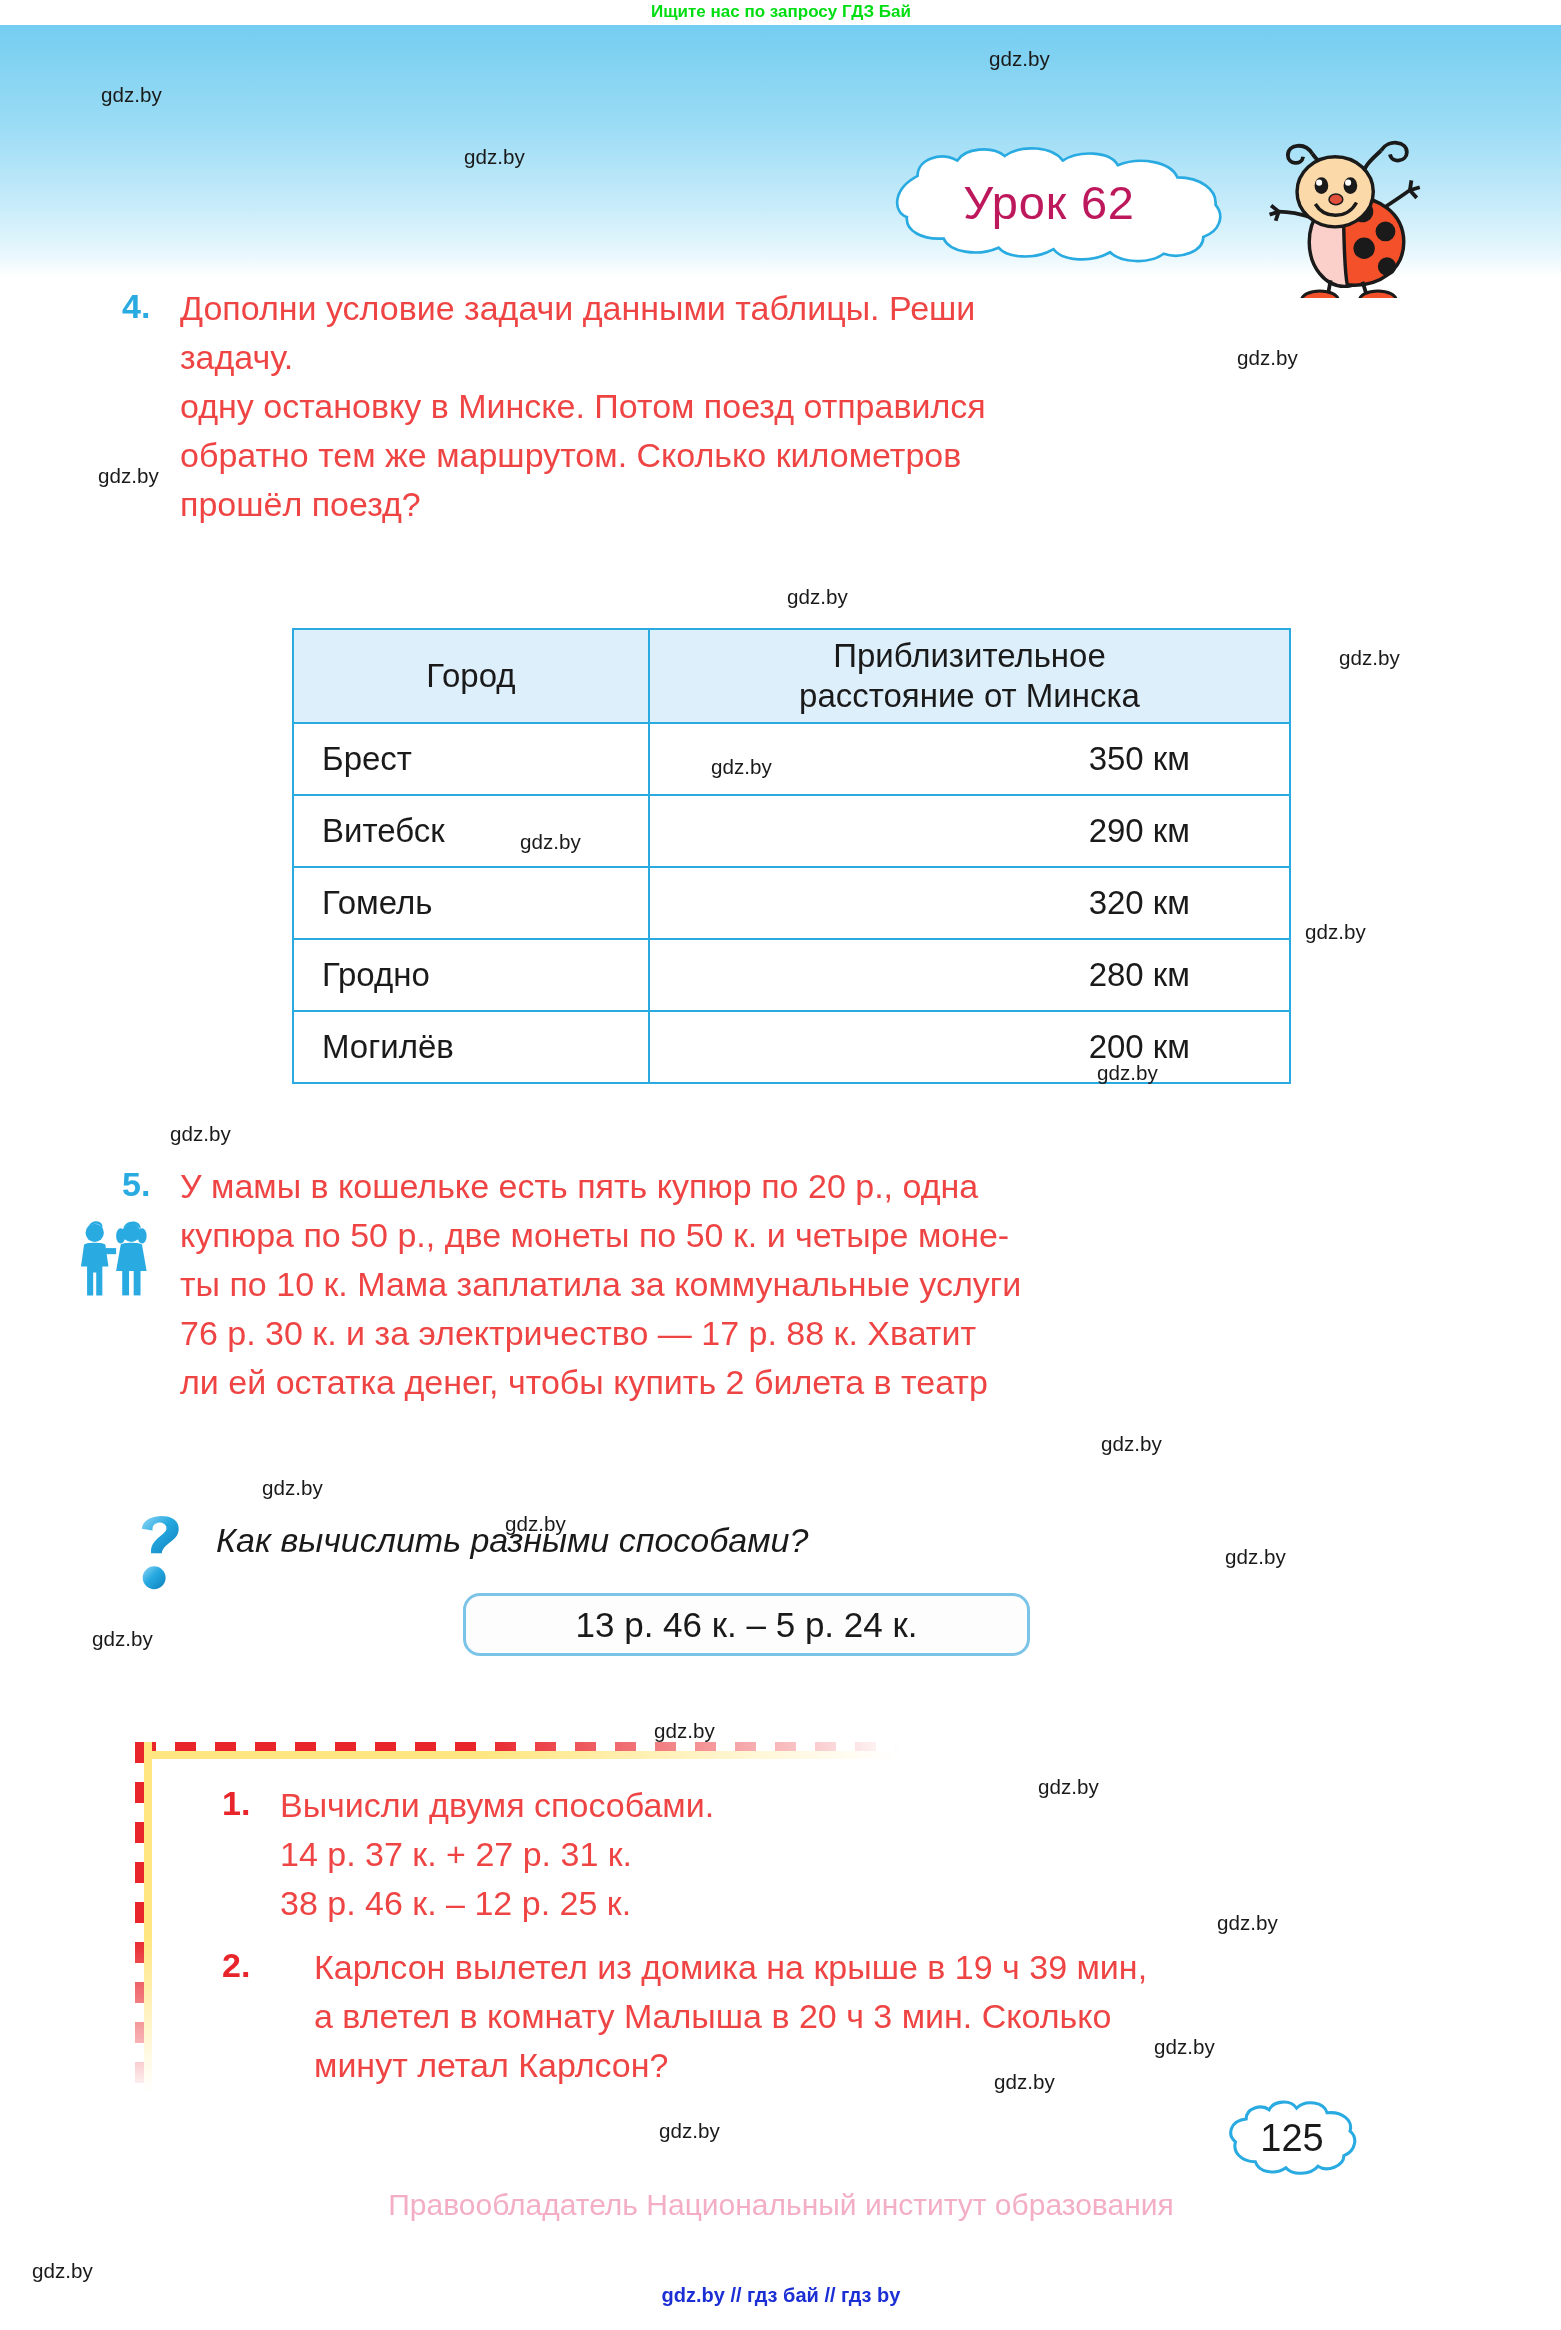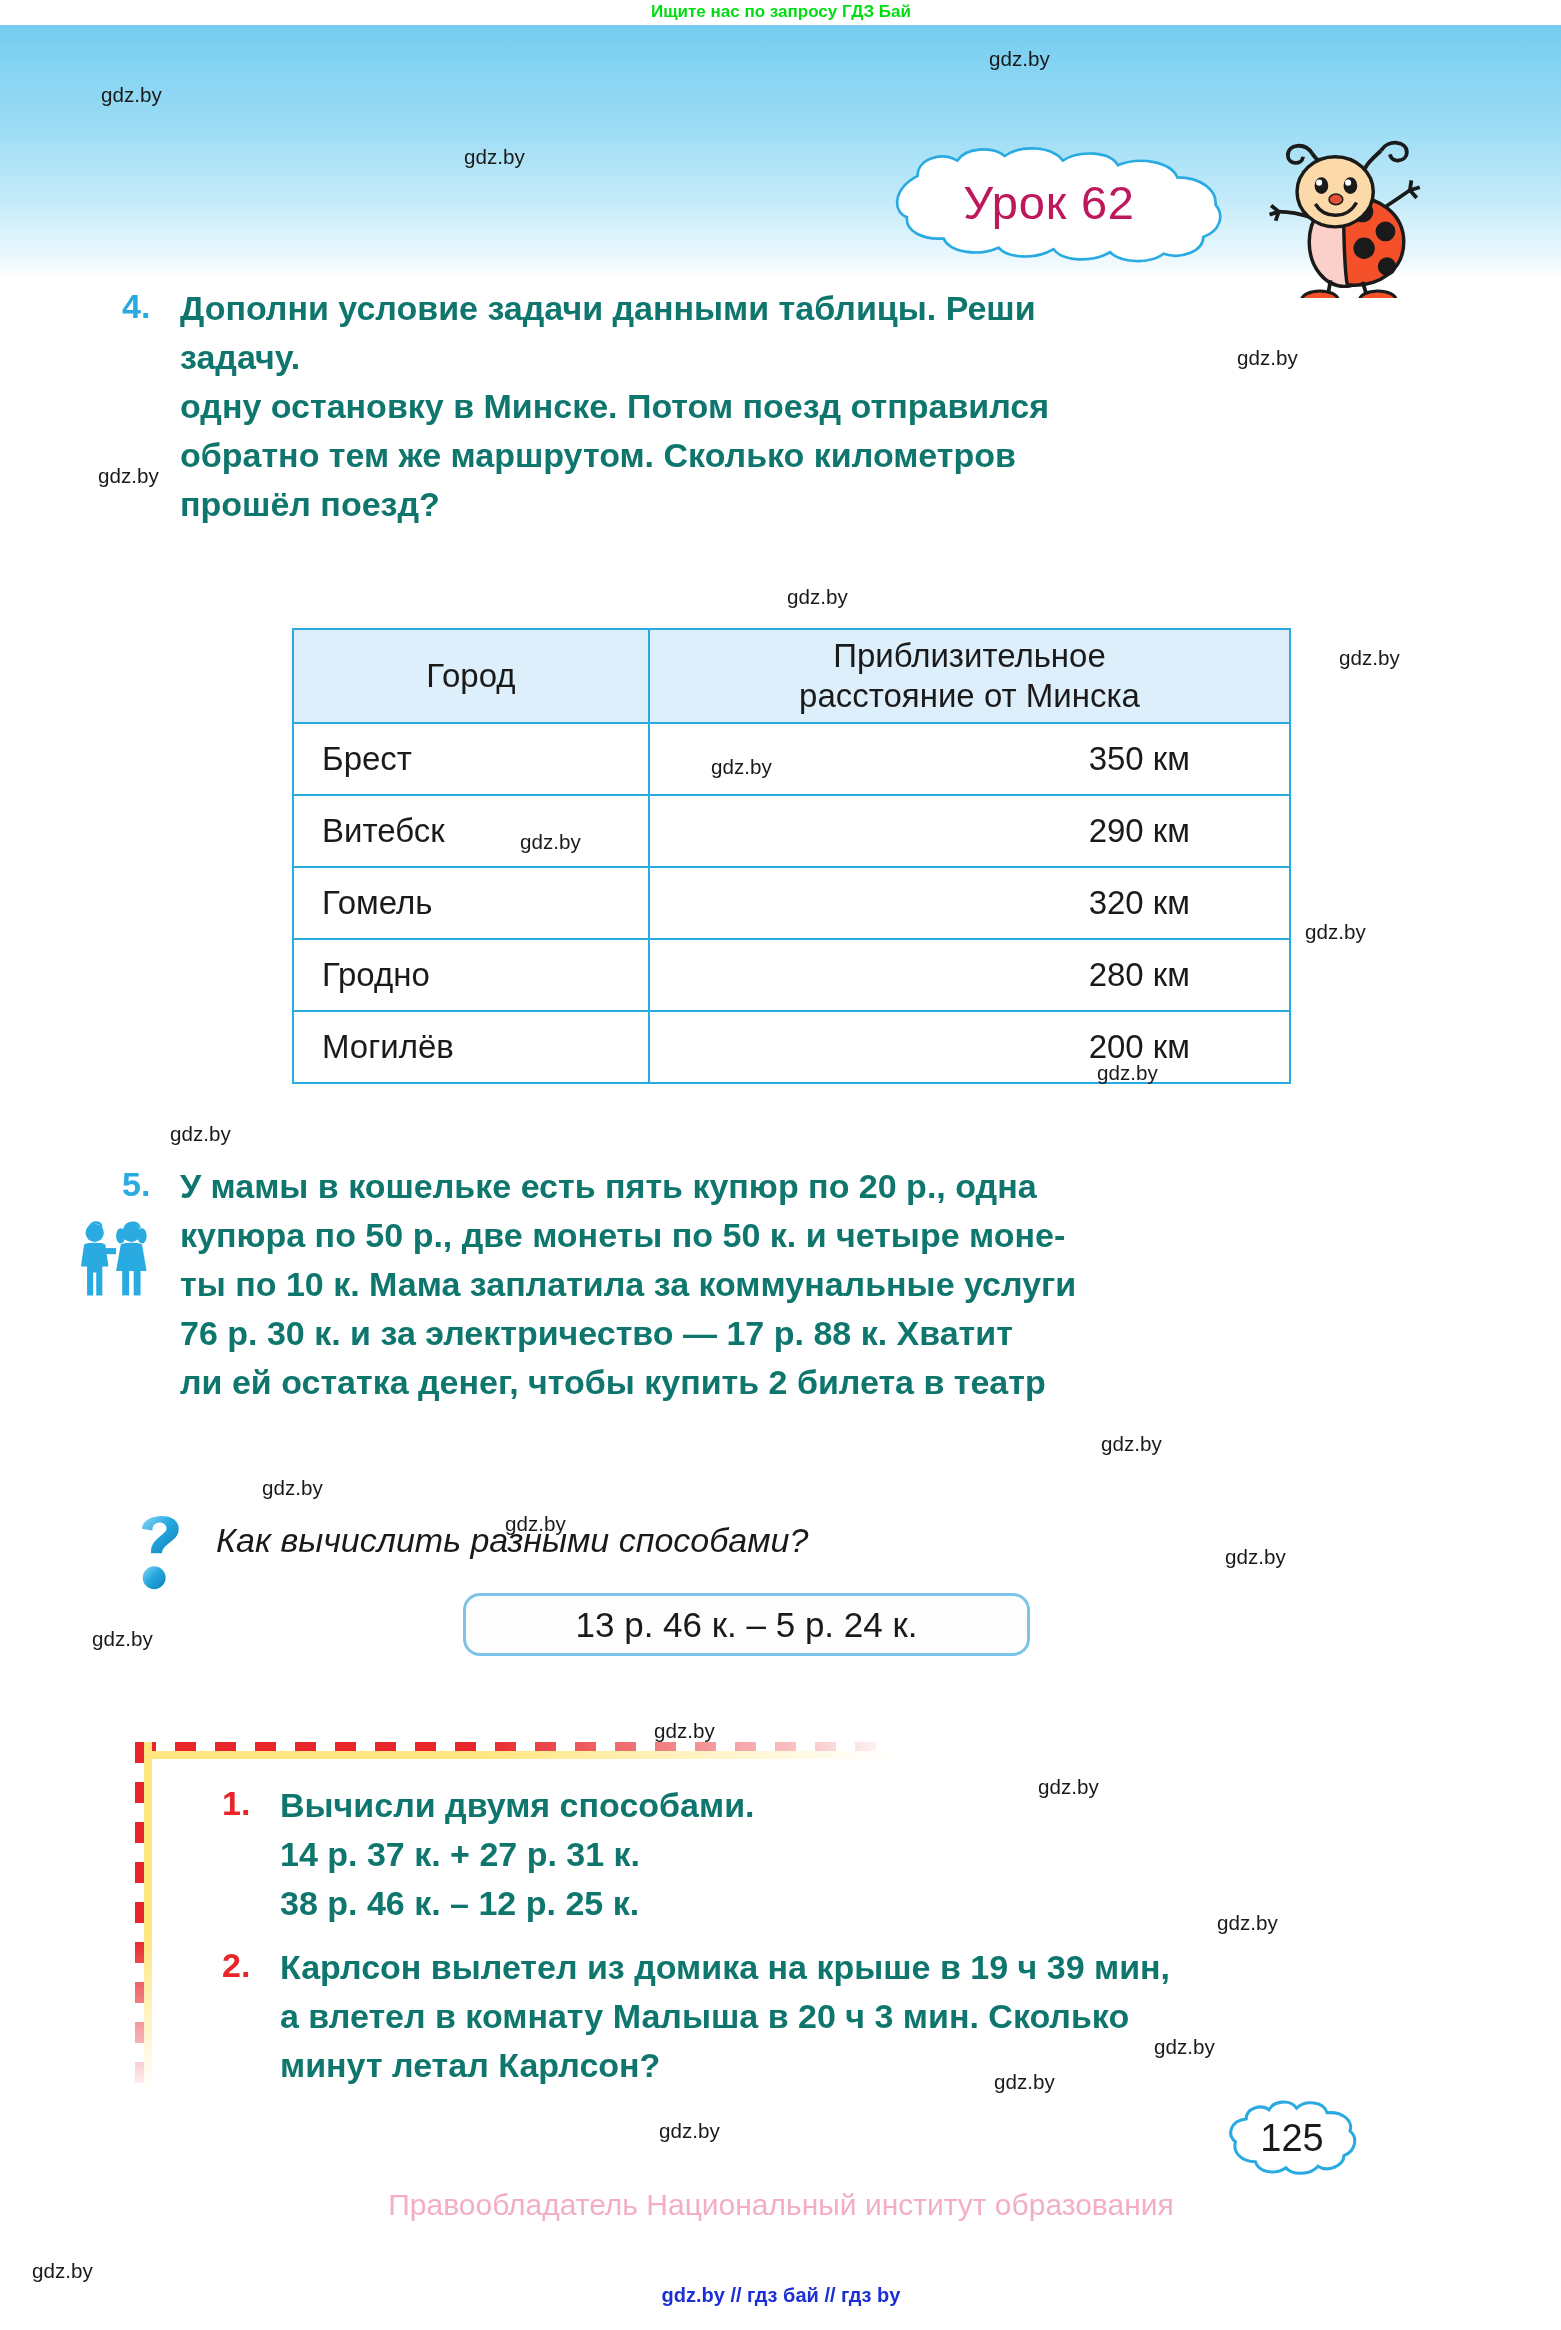--- a/index.html
+++ b/index.html
@@ -89,23 +89,22 @@
     flex: 0 0 58px;
     font-size: 34px;
     font-weight: bold;
     color: #29abe2;
     text-align: left;
     padding-top: 3.1px;
   }
   .ex-num.red { color: #e8252b; }
   .ex-body {
     font-size: 34px;
-    color: #0f766e;
+    color: #ef4444;
     line-height: 1.44;
-    font-weight: bold;
   }
   .ex-body p { margin: 0; }
 
   
   #ex4 { left: 122px; top: 284px; width: 1300px; }
   #ex4 .ex-body { width: 1193px; }
 
   
   #dist-table {
     position: absolute;
@@ -231,21 +230,21 @@
     width: 7.6px;
     height: 352px;
     background: #ffe680;
     -webkit-mask-image: linear-gradient(to bottom, #000 0%, #000 55%, rgba(0,0,0,0.2) 90%, rgba(0,0,0,0) 100%);
     mask-image: linear-gradient(to bottom, #000 0%, #000 55%, rgba(0,0,0,0.2) 90%, rgba(0,0,0,0) 100%);
   }
 
   #hw1 { left: 222px; top: 1781px; width: 1223px; }
   #hw1 .ex-body { width: 1162px; }
   #hw2 { left: 222px; top: 1943px; width: 1223px; }
-  #hw2 .ex-body { width: 1124px; }
+  #hw2 .ex-body { width: 1124px; margin-left: 34px; }
 
   .expr-row {
     display: flex;
     flex-direction: column;
   }
   .expr-a { width: 398px; }
   .expr-b { }
 
   
   #page-num {

